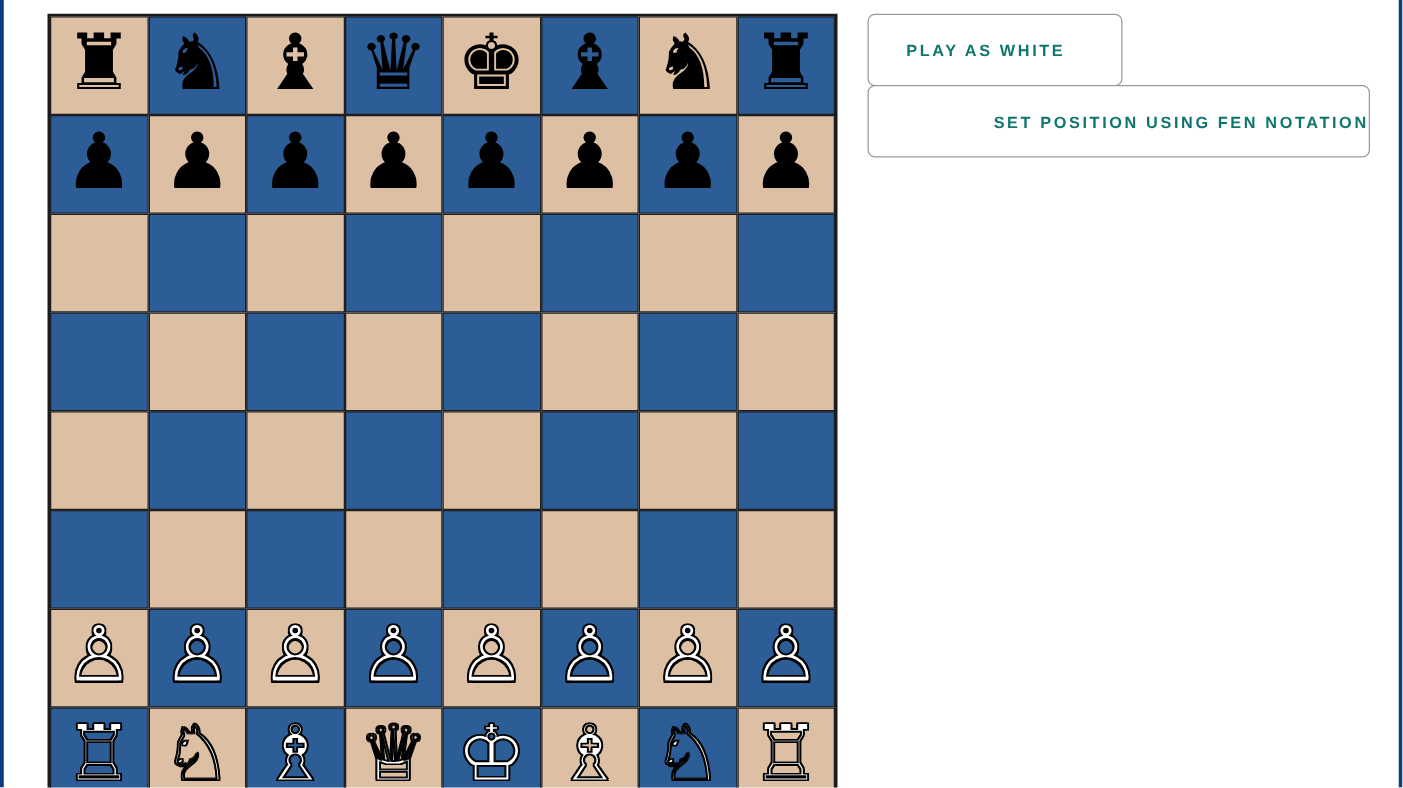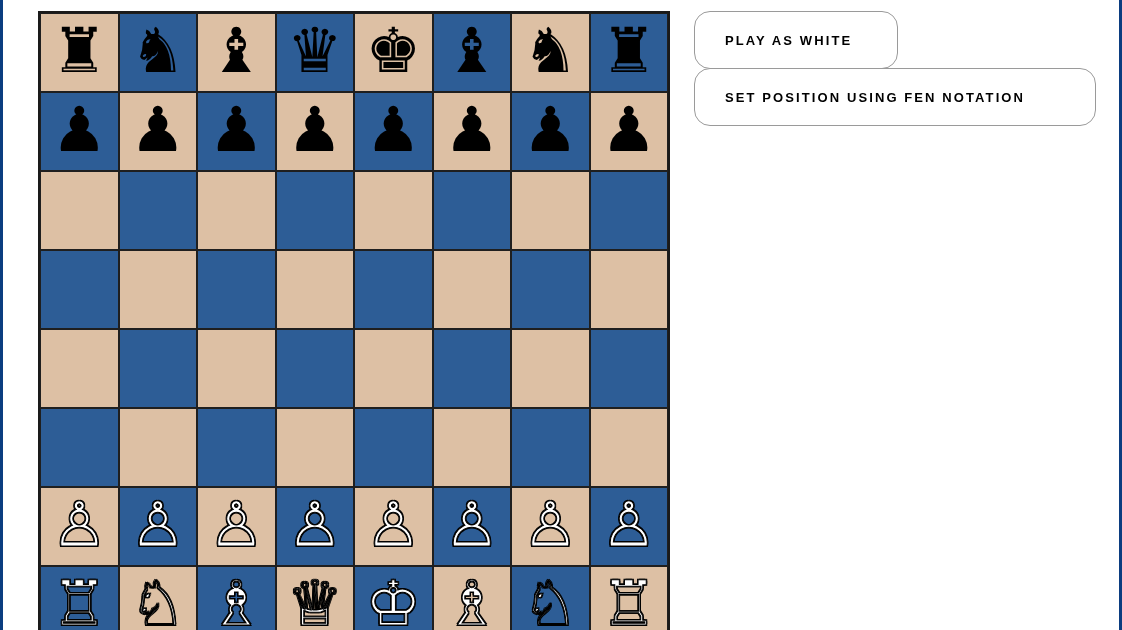--- a/index.html
+++ b/index.html
@@ -73,37 +73,37 @@
     position: absolute;
     left: 694px;
     top: 11px;
     width: 402px;
   }
   .btn {
     display: block;
     box-sizing: border-box;
     background: #ffffff;
     border: 1px solid #9a9a9a;
-    border-radius: 16px;
-    color: #000000;
+    border-radius: 6px;
+    color: #0f766e;
     font-family: "Liberation Sans", sans-serif;
     font-size: 13px;
     font-weight: bold;
     letter-spacing: 2.1px;
     text-transform: uppercase;
     text-align: left;
     padding: 0 0 0 30px;
     height: 58px;
     line-height: 58px;
     cursor: pointer;
     white-space: nowrap;
     overflow: hidden;
   }
   .btn-narrow { width: 204px; }
-  .btn-wide   { width: 402px; }
+  .btn-wide   { width: 402px; text-align: right; }
   .btn + .btn { margin-top: -1px; }
 </style>
 </head>
 <body>
 
 <div class="page-frame-left"></div>
 <div class="page-frame-right"></div>
 
 <div class="board-wrap">
   <div class="board" id="chess-board">

